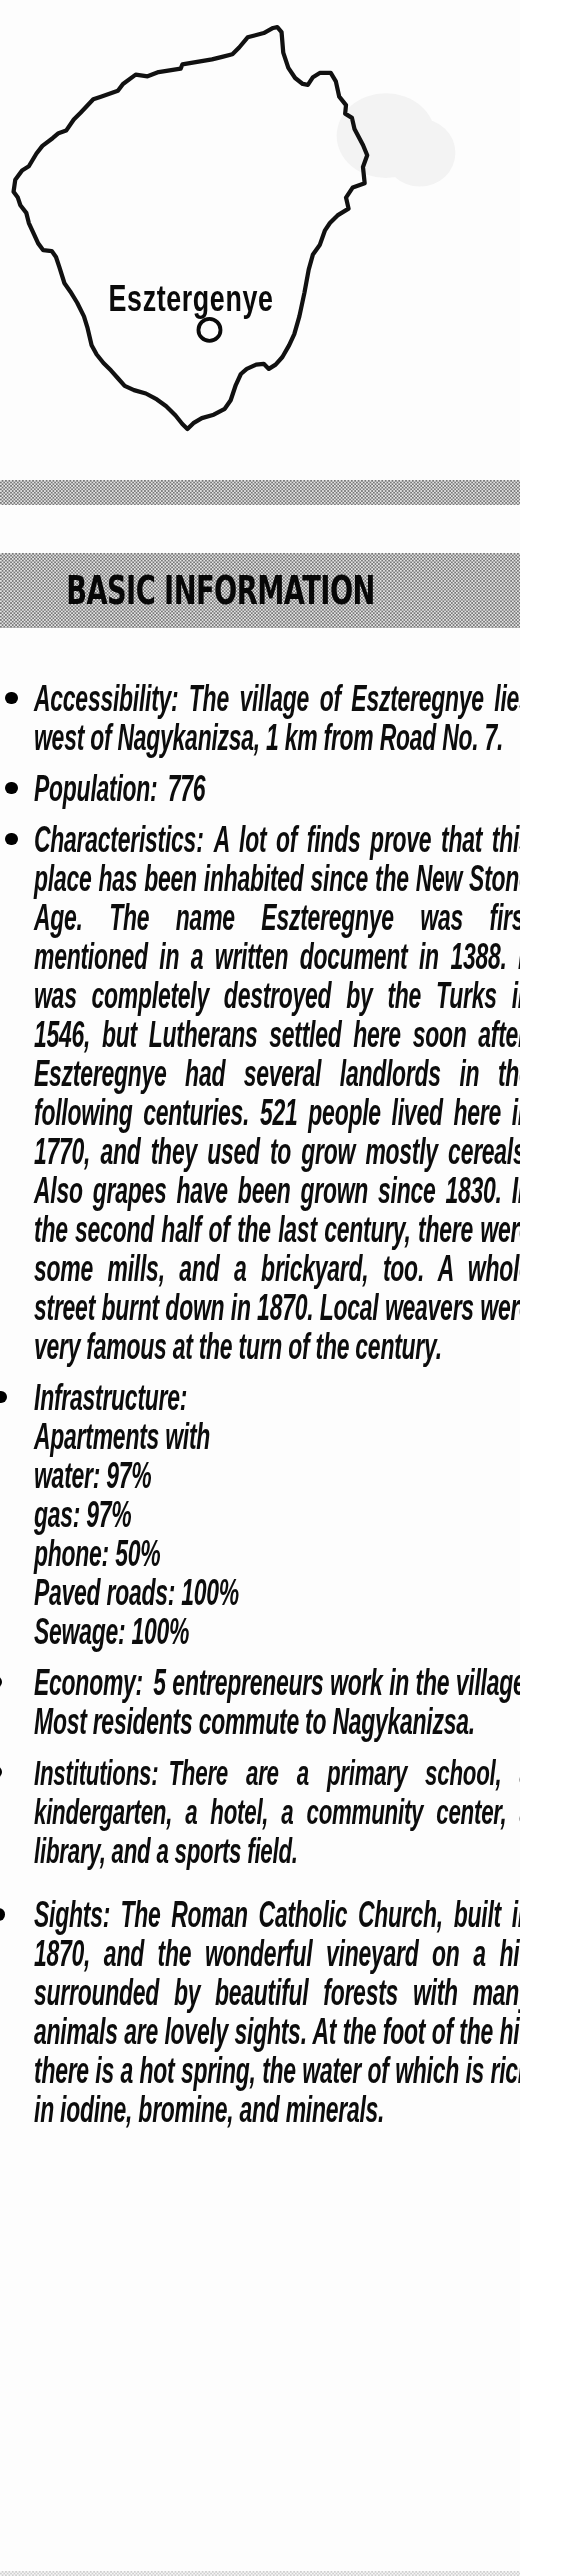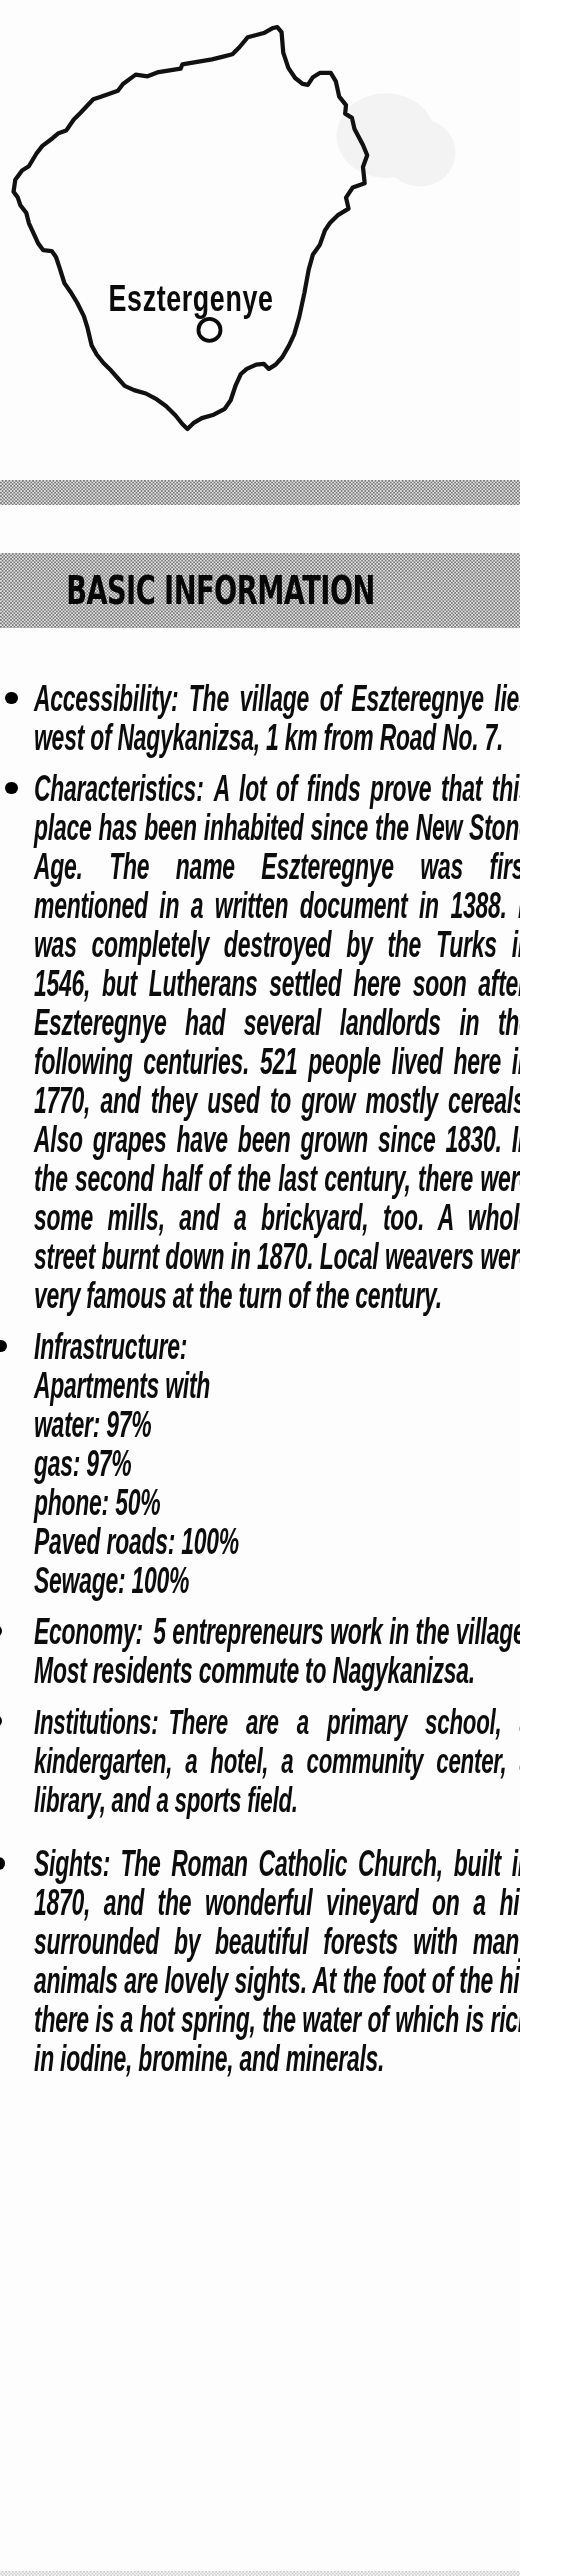--- a/index.html
+++ b/index.html
@@ -91,20 +91,30 @@
           <span class="bullet"></span>
         </div>
       <div class="textcell">
           <div class="scaled">
         <p class="para"><span class="lbl">Accessibility:</span><span>The village of Eszteregnye lies west of Nagykanizsa, 1 km from Road No. 7.</span></p>
       </div>
         </div>
     </div>
 
 
+    <div class="row">
+      <div class="bullet-cell">
+          <span class="bullet"></span>
+        </div>
+      <div class="textcell">
+          <div class="scaled">
+        <p class="para left"><span class="lbl">Population:</span><span>776</span></p>
+      </div>
+        </div>
+    </div>
 
     <div class="row">
       <div class="bullet-cell">
           <span class="bullet"></span>
         </div>
       <div class="textcell">
           <div class="scaled">
         <p class="para"><span class="lbl">Characteristics:</span><span>A lot of finds prove that this place has been inhabited since the New Stone Age. The name Eszteregnye was first mentioned in a written document in 1388. It was completely destroyed by the Turks in 1546, but Lutherans settled here soon after. Eszteregnye had several landlords in the following centuries. 521 people lived here in 1770, and they used to grow mostly cereals. Also grapes have been grown since 1830. In the second half of the last century, there were some mills, and a brickyard, too. A whole street burnt down in 1870. Local weavers were very famous at the turn of the century.</span></p>
       </div>
         </div>

